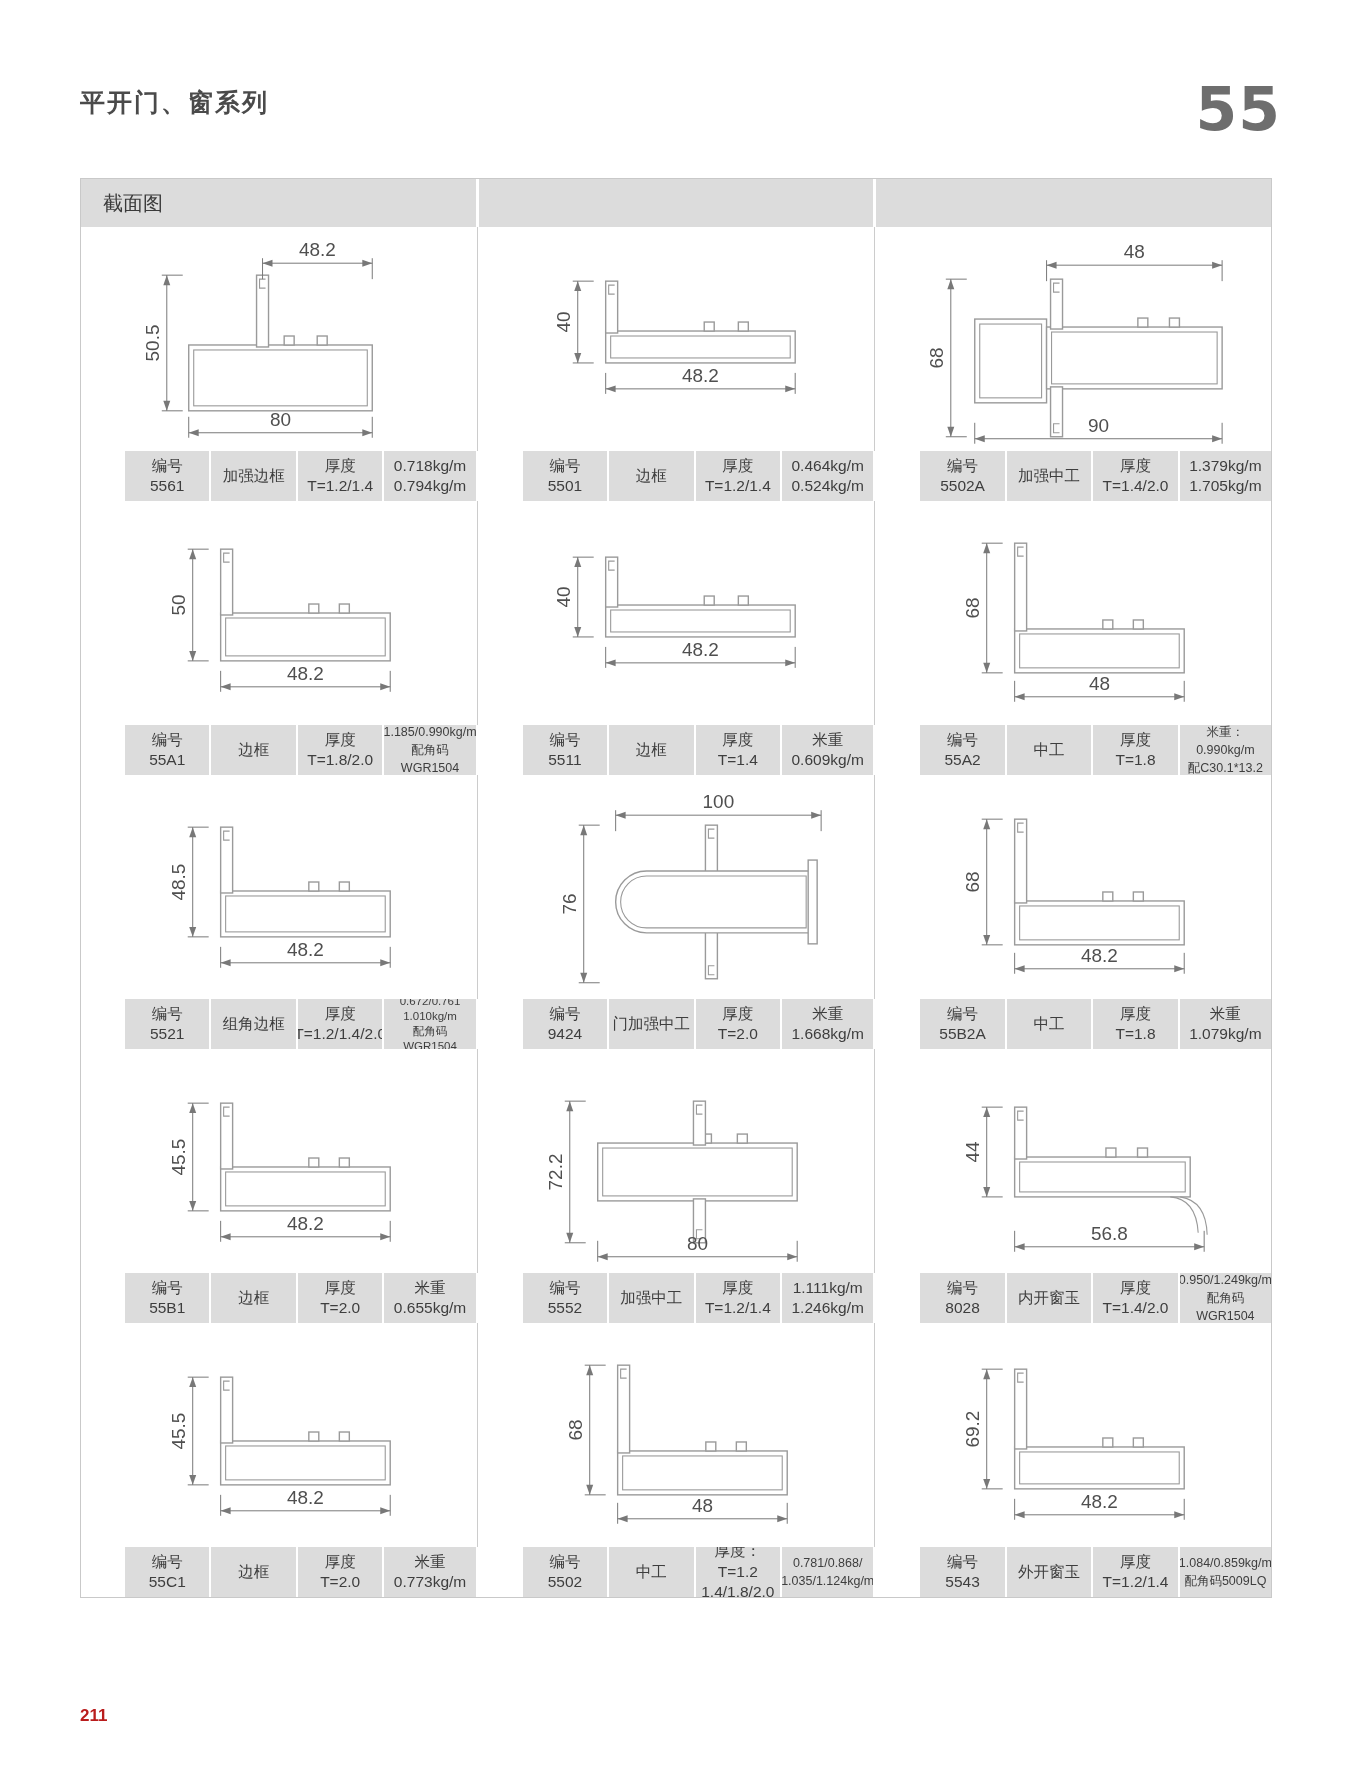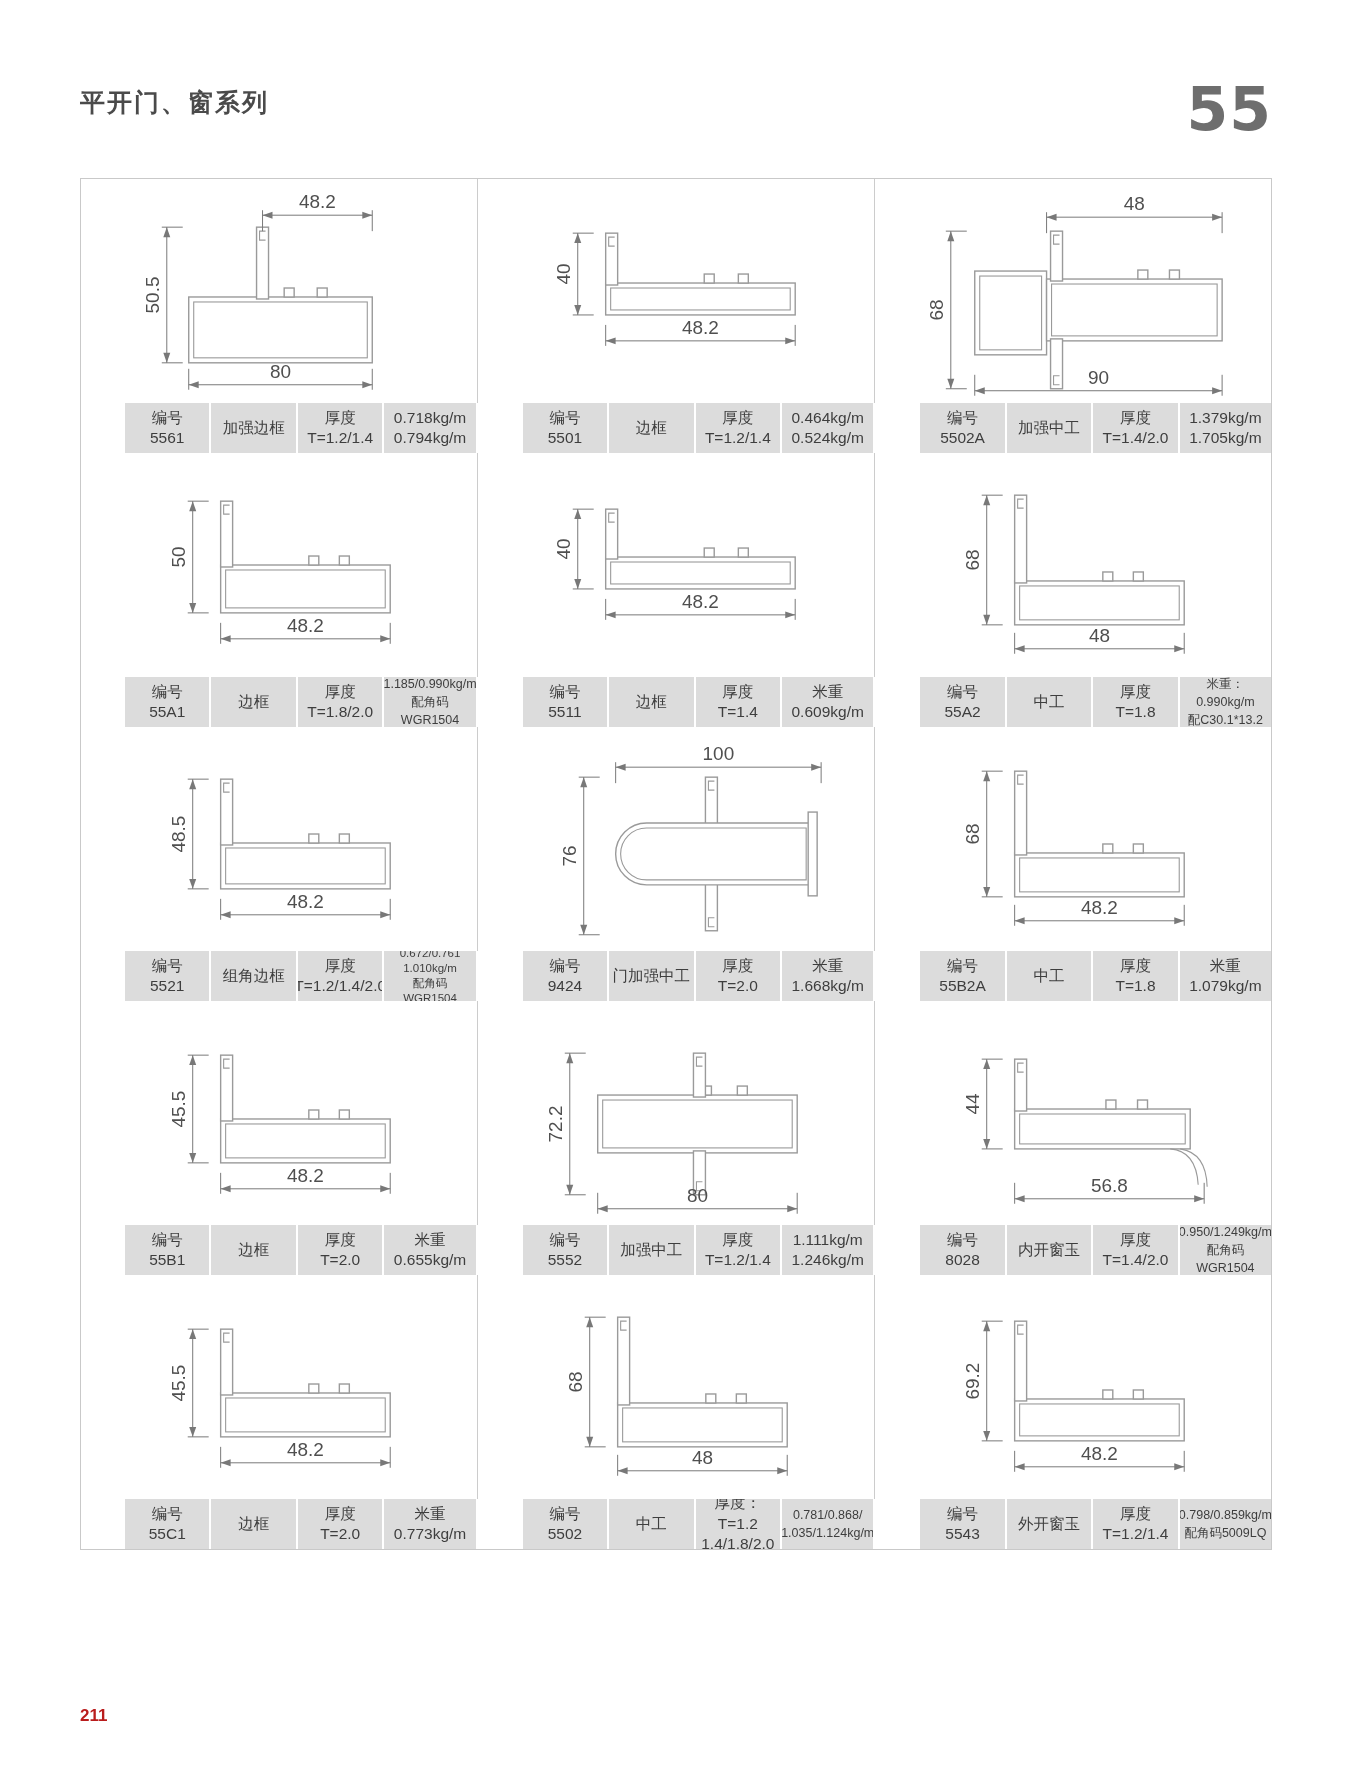--- a/index.html
+++ b/index.html
@@ -1,21 +1,21 @@
 <!DOCTYPE html>
 <html><head>
 <meta charset="utf-8">
 <style>
   html,body{margin:0;padding:0;background:#ffffff;}
   body{font-family:"Liberation Sans","DejaVu Sans",sans-serif;}
   #page{position:relative;width:1359px;height:1771px;background:#fff;overflow:hidden;}
 
   .doc-title{position:absolute;left:80px;top:86px;font-size:25px;font-weight:700;
     color:#4a4a4a;letter-spacing:2px;}
-  .big-num{position:absolute;top:74px;right:87px;font-size:60px;font-weight:700;
+  .big-num{position:absolute;top:74px;right:78px;font-size:60px;font-weight:700;
     color:#6e6e6e;font-family:"DejaVu Sans",sans-serif;letter-spacing:1px;}
 
   #tbl{position:absolute;left:80px;top:178px;width:1192px;border:1px solid #c9c9c9;
     box-sizing:border-box;background:#fff;}
 
   .thead{display:grid;grid-template-columns:repeat(3,1fr);gap:3px;background:#fff;}
   .hcell{height:48px;background:#dcdcdc;display:flex;align-items:center;
     padding-left:22px;box-sizing:border-box;font-size:20px;color:#3a3a3a;}
 
   .drow{display:grid;grid-template-columns:repeat(3,1fr);gap:1px;background:#cccccc;}
@@ -38,20 +38,27 @@
 
   .footer-page{position:absolute;left:80px;top:1706px;font-size:17px;font-weight:700;color:#b91c1c;}
 </style>
 </head>
 <body>
 
 <div id="page">
   <div class="doc-title">平开门、窗系列</div>
   <div class="big-num">55</div>
   <div id="tbl">
+      <div class="thead">
+        <div class="hcell">
+          <span>截面图</span>
+        </div>
+        <div class="hcell"></div>
+        <div class="hcell"></div>
+      </div>
       <div class="drow">
         <div class="dcell">
           <svg viewBox="0 0 397 224" preserveAspectRatio="xMidYMid meet">
             <rect class="p" x="108" y="118" width="184" height="66"></rect>
             <rect class="pi" x="113" y="123" width="174" height="56"></rect>
             <rect class="p" x="203.68" y="109" width="10" height="9"></rect>
             <rect class="p" x="236.79999999999998" y="109" width="10" height="9"></rect>
             <rect class="p" x="176" y="48" width="12" height="72"></rect>
             <path class="pi" d="M185,52 H179 V61 H185"></path>
             <g class="dim">
@@ -589,19 +596,19 @@
           <div class="sub">厚度：T=1.2
 1.4/1.8/2.0</div>
           <div class="sub sm">0.781/0.868/
 1.035/1.124kg/m</div>
         </div>
         <div class="icell">
           <div class="sub"><span>编号</span><span>5543</span></div>
           <div class="sub">外开窗玉</div>
           <div class="sub">厚度
 T=1.2/1.4</div>
-          <div class="sub sm">0.798/0.859kg/m
+          <div class="sub sm">1.084/0.859kg/m
 配角码5009LQ</div>
         </div>
       </div>
     </div>
   <div class="footer-page">211</div>
 </div>
 
 </body></html>

